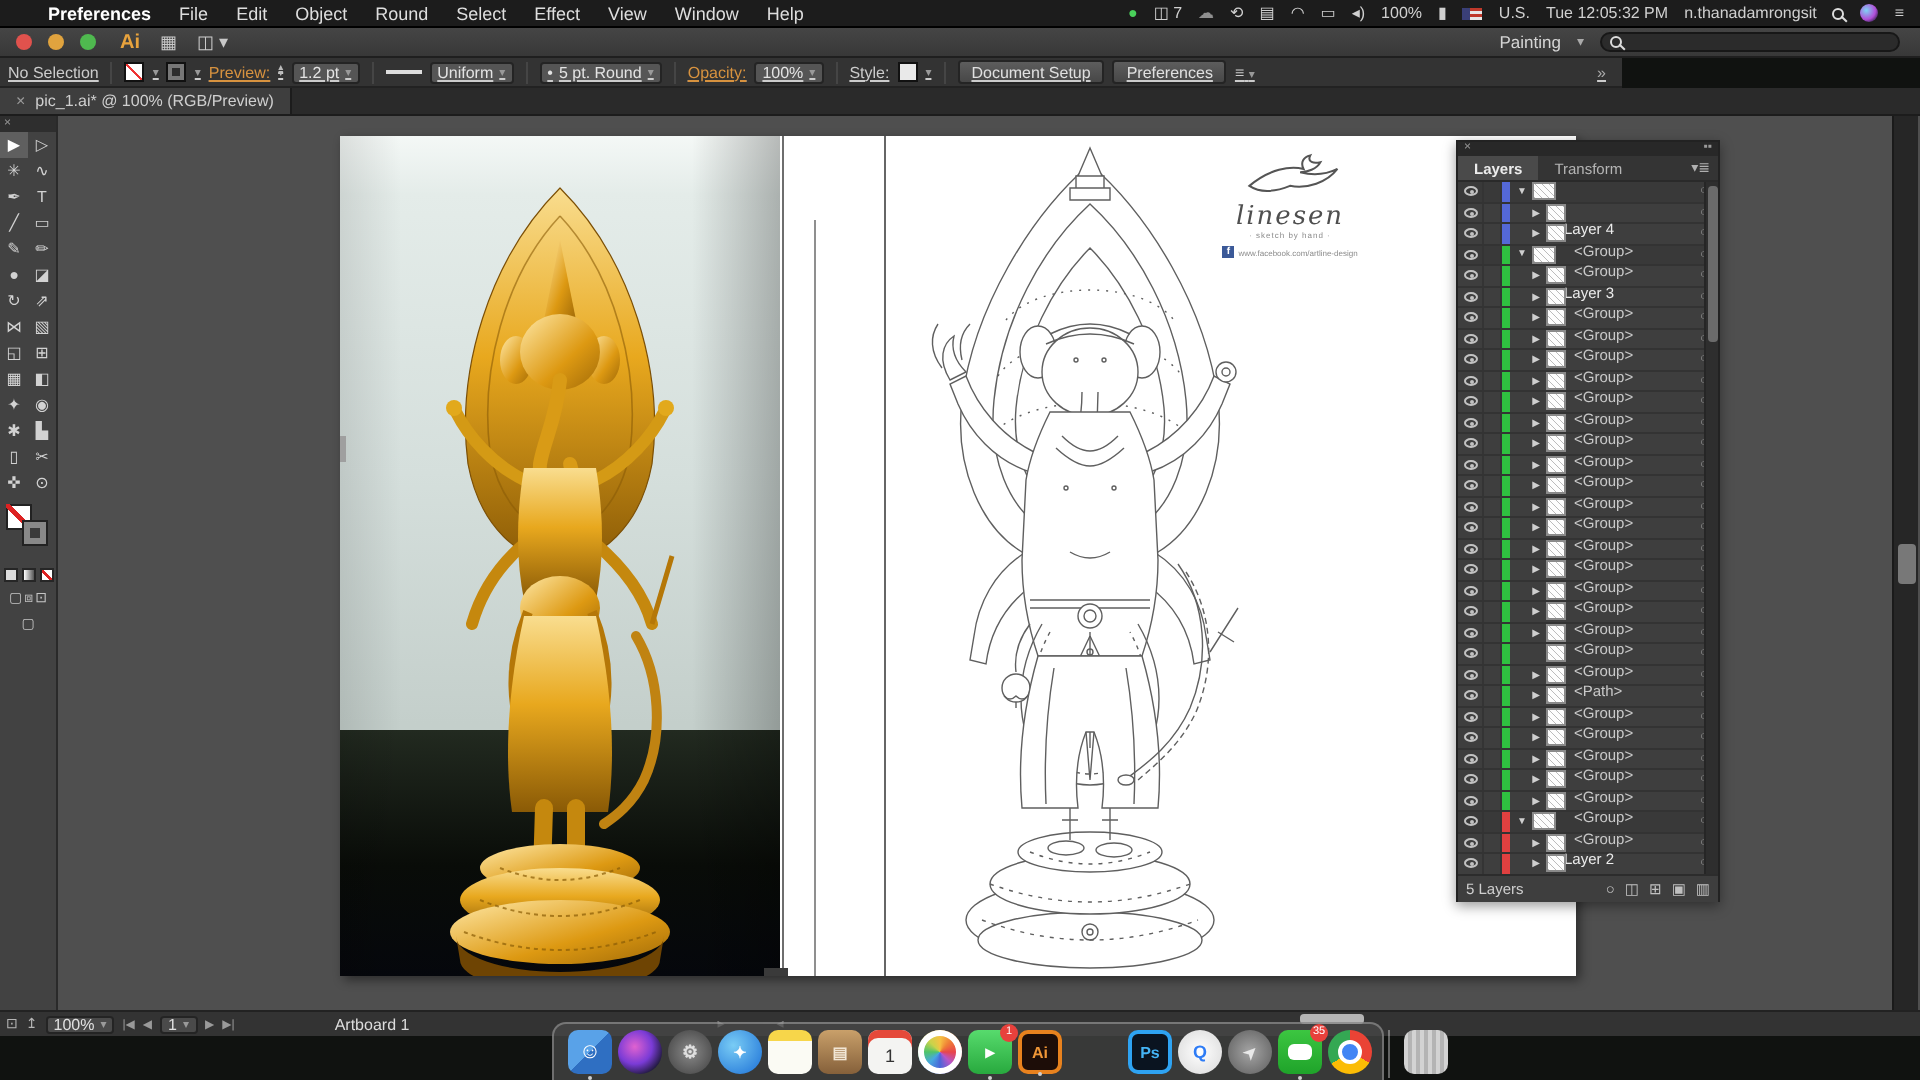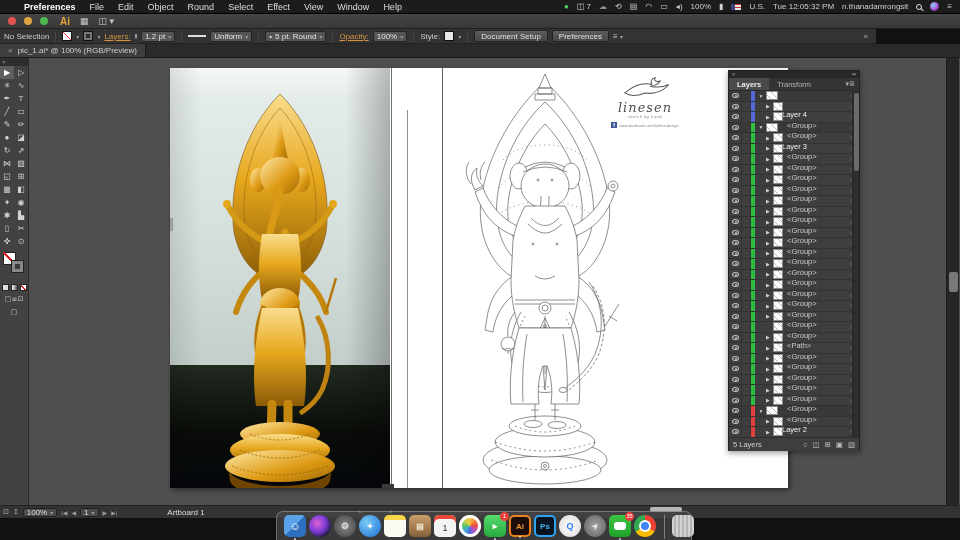--- a/index.html
+++ b/index.html
@@ -25,21 +25,21 @@
   .tlight{width:8px;height:8px;border-radius:50%;margin-left:8px;}
   .tl-r{background:#e0524d;}.tl-y{background:#e0a33e;}.tl-g{background:#4fb94f;}
   #ai-logo{color:#e8a33d;font-weight:bold;font-size:10px;margin:0 10px 0 12px;}
   .appico{color:#c9c9c9;font-size:9px;margin-right:10px;}
   #appbar-right{margin-left:auto;display:flex;align-items:center;gap:8px;padding-right:10px;}
   #workspace{color:#d5d5d5;font-size:8.5px;}
   #ws-caret{color:#aaa;font-size:7px;}
   #app-search{width:150px;height:10px;background:#2b2b2b;border:1px solid #171717;border-radius:5px;color:#999;font-size:7px;padding:0 4px;display:flex;align-items:center;gap:3px;}
 
   
-  #controlbar{position:absolute;left:0;top:29px;width:876px;height:15px;background:#333;border-bottom:1px solid #222;display:flex;align-items:center;font-size:8px;color:#ccc;gap:4px;padding:0 4px;}
+  #controlbar{position:absolute;left:0;top:29px;width:811px;height:15px;background:#333;border-bottom:1px solid #222;display:flex;align-items:center;font-size:8px;color:#ccc;gap:4px;padding:0 4px;text-decoration:underline;}
   .csep{width:1px;height:11px;background:#262626;border-right:1px solid #454545;margin:0 2px;}
   .swatch{width:10px;height:10px;border:1px solid #111;display:inline-block;}
   .sw-none{background:linear-gradient(45deg,#fff 44%,#e33 44% 56%,#fff 56%);}
   .sw-stroke{background:#2c2c2c;box-shadow:inset 0 0 0 2px #777, inset 0 0 0 3px #2c2c2c;}
   .sw-style{background:#e9e9e9;}
   .ccaret{color:#999;font-size:6px;}
   .olabel{color:#d7923f;text-decoration:underline;}
   .cfield{background:#555;border:1px solid #242424;border-radius:2px;color:#e3e3e3;padding:0 3px;height:11px;display:flex;align-items:center;gap:3px;}
   .stepper{display:flex;flex-direction:column;line-height:3.5px;font-size:5px;color:#bbb;}
   .cbtn{background:linear-gradient(#5d5d5d,#474747);border:1px solid #242424;border-radius:2px;color:#e0e0e0;padding:0 6px;height:12px;display:flex;align-items:center;}
@@ -138,21 +138,21 @@
   .finder{background:linear-gradient(135deg,#59a2e8 50%,#2f6fc2 50%);} .finder .dglyph{font-size:11px;}
   .siri{border-radius:50%;background:radial-gradient(circle at 38% 38%,#e062d0,#7a3bd6 45%,#16162c 80%);}
   .prefs{border-radius:50%;background:radial-gradient(#8a8a8a,#3f3f3f);} .prefs .dglyph{color:#e0e0e0;}
   .safari{border-radius:50%;background:radial-gradient(circle at 35% 35%,#79ccf5,#1b6fd6);} .safari .dglyph{font-size:8px;}
   .notes{background:linear-gradient(180deg,#f7d64a 24%,#fbfbf4 24%);}
   .contacts{background:linear-gradient(180deg,#c9a06a,#85603a);} .contacts .dglyph{color:#f2e6d4;font-size:8px;}
   .calendar{background:#f4f4f2;box-shadow:inset 0 4px 0 #e5493a;} .calendar .dglyph{color:#333;font-size:9px;padding-top:3px;font-weight:normal;}
   .photos{border-radius:50%;background:conic-gradient(#f6c243,#ef7d36,#e8454b,#b756c9,#4a66d8,#47a8e0,#4fc46a,#c9d34a,#f6c243);box-shadow:inset 0 0 0 3px #fff;}
   .facetime{background:linear-gradient(#57db6d,#28a93e);}
   .ai{background:#1d0d08;border:2px solid #e8821e;} .ai .dglyph{color:#f09637;font-size:8px;}
-  .ps{background:#0a1420;border:2px solid #2ea3f2;} .ps .dglyph{color:#44b4f5;font-size:8px;}
+  .ps{background:#0a1420;border:2px solid #2ea3f2;margin-left:30px;} .ps .dglyph{color:#44b4f5;font-size:8px;}
   .qt{border-radius:50%;background:radial-gradient(#ffffff,#d9d9d9);} .qt .dglyph{color:#2e7cf6;}
   .rocket{border-radius:50%;background:radial-gradient(#a5a5a5,#5c5c5c);} .rocket .dglyph{transform:rotate(-45deg);color:#e8e8e8;font-size:8px;}
   .line{background:linear-gradient(#3cc641,#1fa32a);} .line .dglyph::before{content:"";display:block;width:12px;height:8px;background:#fff;border-radius:3px;}
   .chrome{border-radius:50%;background:conic-gradient(#ea4335 0 33%,#fbbc05 0 66%,#34a853 0 100%);} .chrome .dglyph::before{content:"";display:block;width:8px;height:8px;border-radius:50%;background:#4285f4;border:2px solid #fff;}
   .trash{background:repeating-linear-gradient(90deg,#d3d3d3 0 2px,#b4b4b4 2px 4px);}
   .sep{margin-left:13px;}
   .sep::before{content:"";position:absolute;left:-8px;top:0;height:110%;border-left:1px solid rgba(255,255,255,.35);}
 </style>
 </head>
 <body>
@@ -183,30 +183,37 @@
       </span>
   </div>
 
   <div id="appbar">
     <span class="tlight tl-r"></span>
     <span class="tlight tl-y"></span>
     <span class="tlight tl-g"></span>
     <span id="ai-logo">Ai</span>
     <span class="appico">▦</span>
     <span class="appico"><span>◫</span> <span>▾</span></span>
+    <span id="appbar-right">
+      <span id="workspace">Painting</span>
+      <span id="ws-caret">▾</span>
+      <span id="app-search">
+          <span class="mag"></span>
+        </span>
+    </span>
   </div>
 
   <div id="controlbar">
     <span>No Selection</span>
     <span class="csep"></span>
     <span class="swatch sw-none"></span>
     <span class="ccaret">▾</span>
     <span class="swatch sw-stroke"></span>
     <span class="ccaret">▾</span>
-    <span class="olabel">Layers:</span>
+    <span class="olabel">Preview:</span>
     <span class="stepper">
         <span>▴</span>
         <span>▾</span>
       </span>
     <span class="cfield">
         <span>1.2 pt</span>
         <span class="ccaret">▾</span>
       </span>
     <span class="csep"></span>
     <span class="lineprev"></span>

